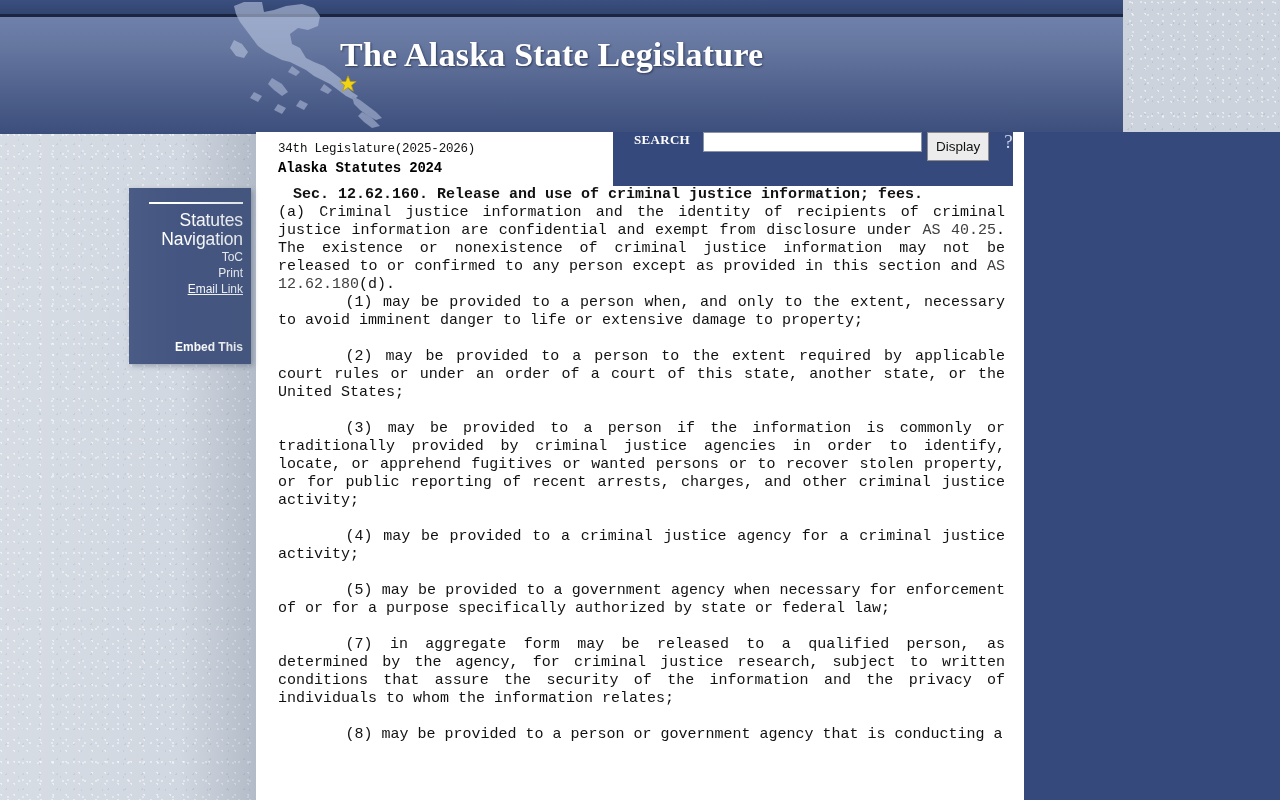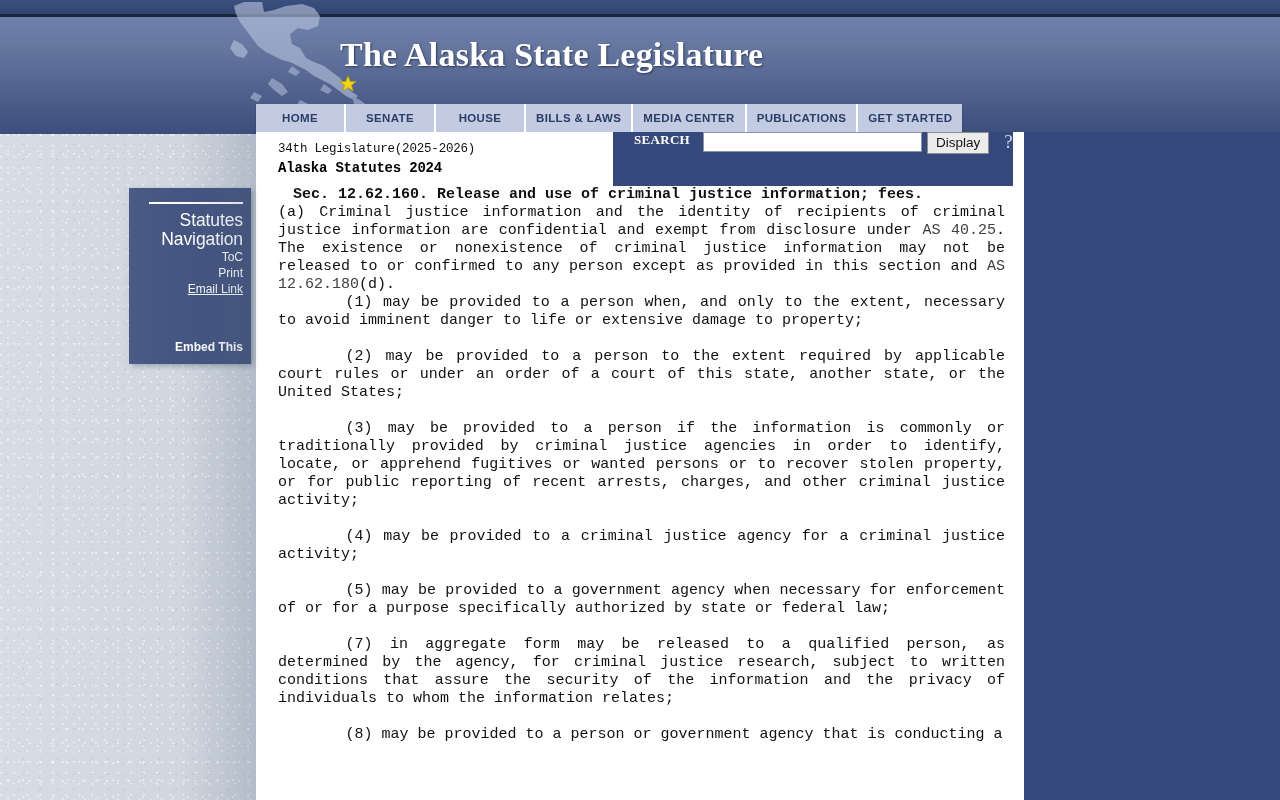--- a/index.html
+++ b/index.html
@@ -26,21 +26,21 @@
   #page::after {
     
     content: "";
     position: absolute; left: 0; top: 134px; width: 256px; height: 666px;
     background: linear-gradient(to right, rgba(255,255,255,.22) 0%, rgba(255,255,255,.10) 70%, rgba(120,132,152,.30) 100%);
     pointer-events: none;
   }
 
   
   #masthead {
-    position: absolute; left: 0; top: 0; width: 1280px; height: 134px;
+    position: absolute; left: 0; top: 0; width: 1123px; height: 134px;
     overflow: hidden;
   }
   .mh-topbar {
     position: absolute; left: 0; top: 0; width: 1280px; height: 14px;
     background: #35497c;
     background: linear-gradient(to bottom, #3b4f80 0%, #32456f 100%);
   }
   .mh-rule {
     position: absolute; left: 0; top: 14px; width: 1280px; height: 3px;
     background: #1b2540;
@@ -111,21 +111,21 @@
     width: 219px; height: 20px;
     border: 1px solid #8b93a6;
     background: #ffffff;
     font-family: "Liberation Sans", sans-serif;
     font-size: 12px;
     padding: 1px 3px;
     outline: none;
   }
   #display-button {
     margin-left: 5px;
-    height: 22px;
+    height: 29px;
     padding: 0 8px;
     background: #ececec;
     border: 1px solid #8c8c8c;
     color: #111;
     font-family: "Liberation Sans", sans-serif;
     font-size: 13.5px;
     cursor: pointer;
     line-height: 20px;
   }
   #help-icon {
@@ -242,29 +242,20 @@
 
     <div id="ak-star">
       <svg viewBox="0 0 24 24" xmlns="http://www.w3.org/2000/svg">
         <polygon fill="#f2d417" stroke="#b99a08" stroke-width="1" points="12,1 15,8.7 23,8.7 16.6,13.6 19,21.5 12,16.8 5,21.5 7.4,13.6 1,8.7 9,8.7"></polygon>
       </svg>
     </div>
 
     <div id="site-title">The Alaska State Legislature</div>
   </div>
 
-  <div id="navbar">
-    <div class="nav-tab wide">HOME</div>
-    <div class="nav-tab wide">SENATE</div>
-    <div class="nav-tab wide">HOUSE</div>
-    <div class="nav-tab">BILLS &amp; LAWS</div>
-    <div class="nav-tab">MEDIA CENTER</div>
-    <div class="nav-tab">PUBLICATIONS</div>
-    <div class="nav-tab">GET STARTED</div>
-  </div>
 
   <div id="right-panel"></div>
 
   <div id="content">
     <div id="doc-head">
       <div id="leg-session">34th Legislature(2025-2026)</div>
       <div id="doc-title">Alaska Statutes 2024</div>
     </div>
     <div id="doc-body">
         <p class="sec-head" style="margin-bottom: 0px;"><span class="indent-sm"></span>Sec. 12.62.160.   Release and use of criminal justice information; fees.</p>

